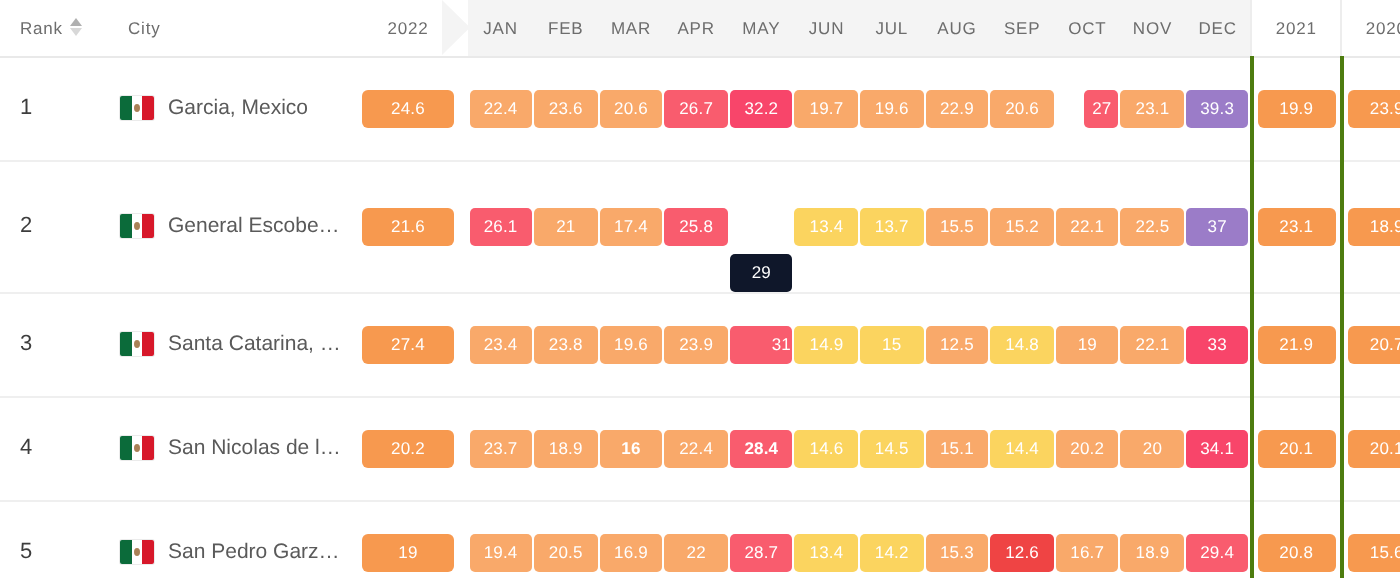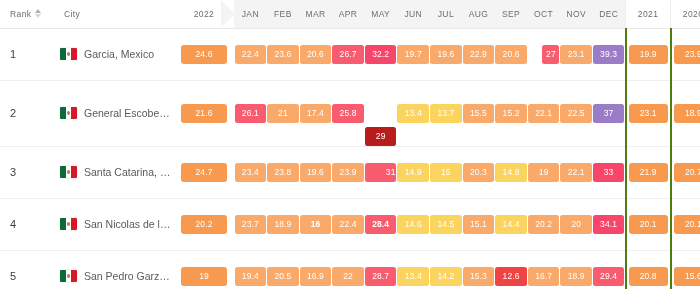--- a/index.html
+++ b/index.html
@@ -260,21 +260,21 @@
           <td class="c-val">
             <span class="pill mon" style="background: rgb(249, 169, 106);">21</span>
           </td>
           <td class="c-val">
             <span class="pill mon" style="background: rgb(249, 169, 106);">17.4</span>
           </td>
           <td class="c-val">
             <span class="pill mon" style="background: rgb(249, 92, 110);">25.8</span>
           </td>
           <td class="c-val">
-            <span class="pill mon" style="background: #b91c1c; margin-top: 46px;">29</span>
+            <span class="pill mon" style="background: #0f172a; margin-top: 46px;">29</span>
           </td>
           <td class="c-val">
             <span class="pill mon" style="background: rgb(251, 212, 95);">13.4</span>
           </td>
           <td class="c-val">
             <span class="pill mon" style="background: rgb(251, 212, 95);">13.7</span>
           </td>
           <td class="c-val">
             <span class="pill mon" style="background: rgb(249, 169, 106);">15.5</span>
           </td>
@@ -303,21 +303,21 @@
             <div class="city-cell">
               <span class="flag">
                 <i class="g"></i>
                 <i class="w"></i>
                 <i class="r"></i>
               </span>
               <span class="city-name">Santa Catarina, Me...</span>
             </div>
           </td>
           <td class="c-val">
-            <span class="pill wide" style="background: rgb(247, 153, 79);">24.7</span>
+            <span class="pill wide" style="background: rgb(247, 153, 79);">27.4</span>
           </td>
           <td class="c-val">
             <span class="pill mon" style="background: rgb(249, 169, 106);">23.4</span>
           </td>
           <td class="c-val">
             <span class="pill mon" style="background: rgb(249, 169, 106);">23.8</span>
           </td>
           <td class="c-val">
             <span class="pill mon" style="background: rgb(249, 169, 106);">19.6</span>
           </td>
@@ -327,21 +327,21 @@
           <td class="c-val">
             <span class="pill mon" style="background: rgb(249, 92, 110); padding-left: 20px;">31</span>
           </td>
           <td class="c-val">
             <span class="pill mon" style="background: rgb(251, 212, 95);">14.9</span>
           </td>
           <td class="c-val">
             <span class="pill mon" style="background: rgb(251, 212, 95);">15</span>
           </td>
           <td class="c-val">
-            <span class="pill mon" style="background: rgb(249, 169, 106);">20.3</span>
+            <span class="pill mon" style="background: rgb(249, 169, 106);">12.5</span>
           </td>
           <td class="c-val">
             <span class="pill mon" style="background: rgb(251, 212, 95);">14.8</span>
           </td>
           <td class="c-val">
             <span class="pill mon" style="background: rgb(249, 169, 106);">19</span>
           </td>
           <td class="c-val">
             <span class="pill mon" style="background: rgb(249, 169, 106);">22.1</span>
           </td>

